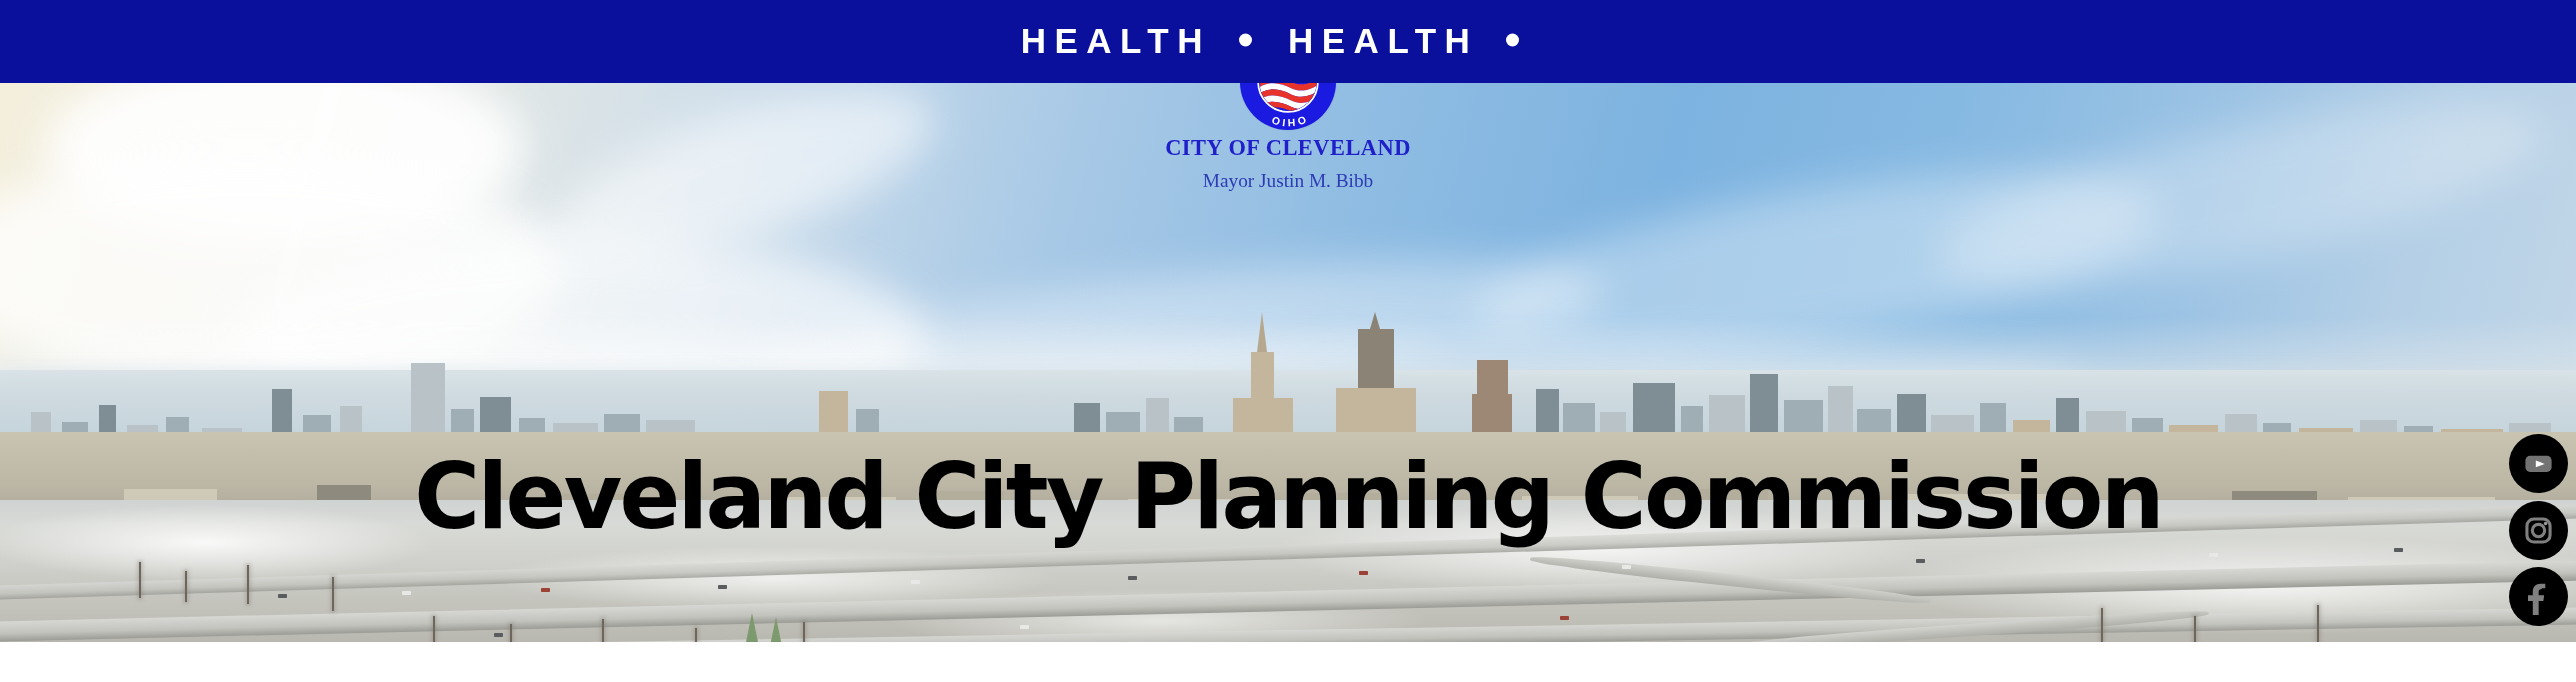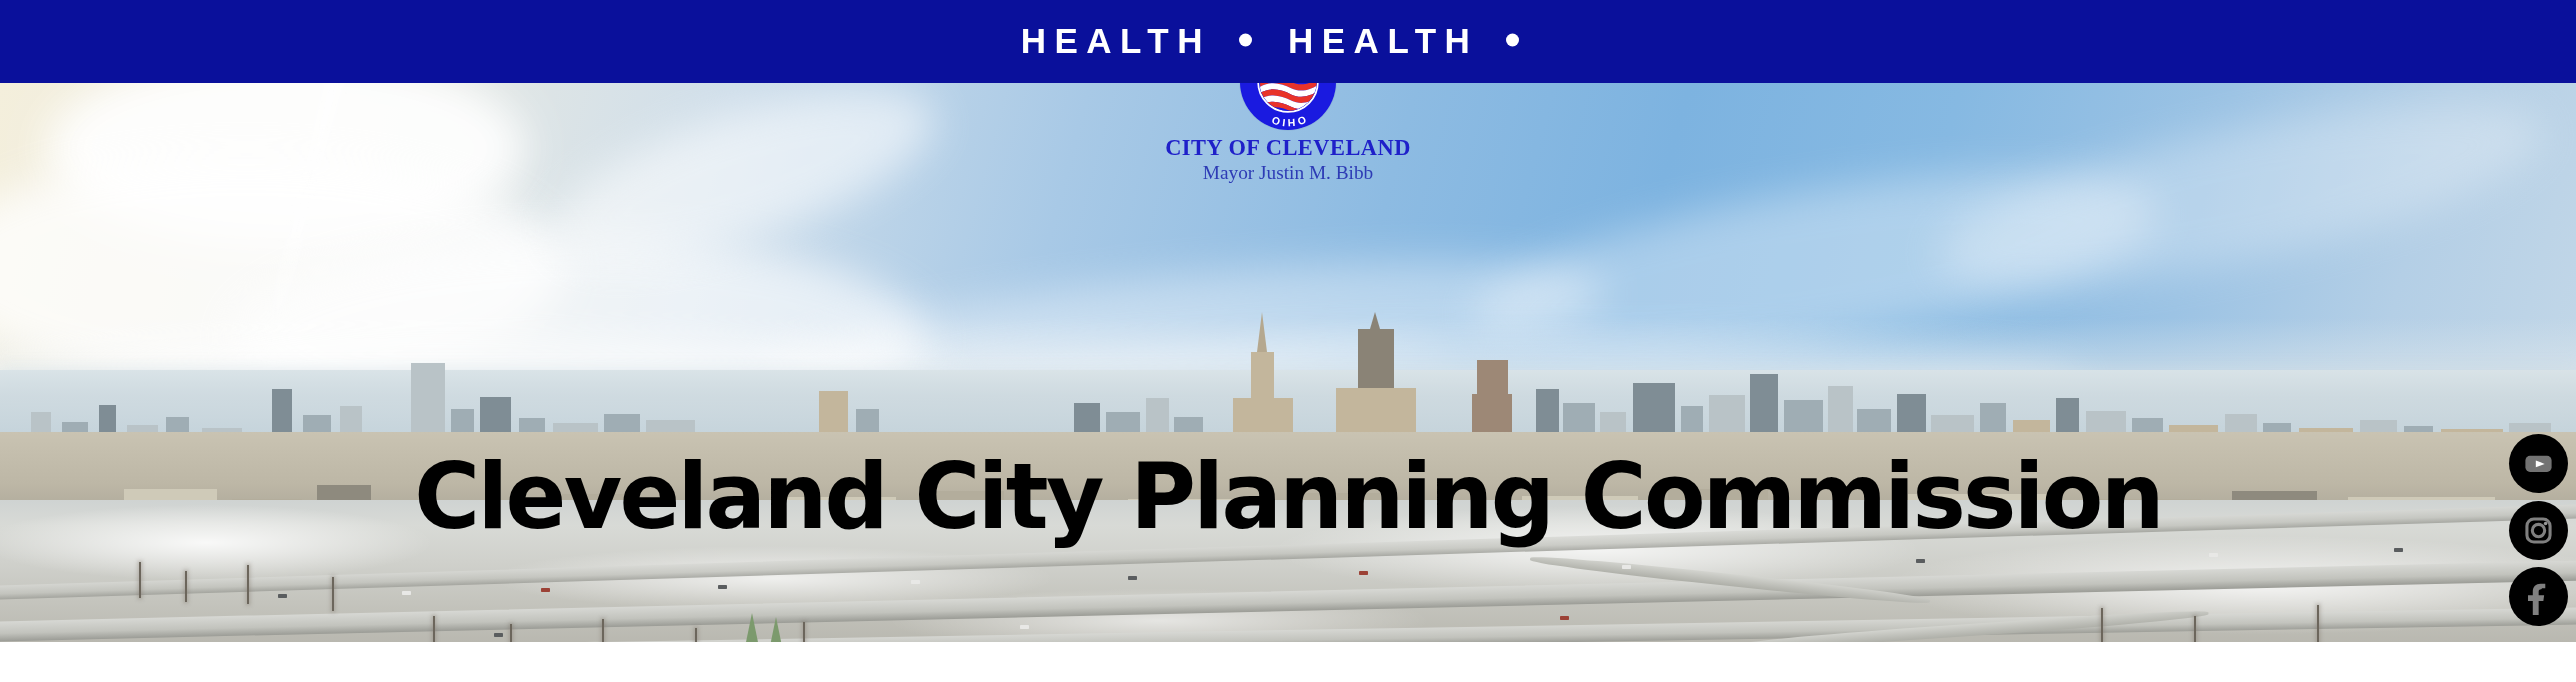--- a/index.html
+++ b/index.html
@@ -177,21 +177,21 @@
     margin-top:7px;
     font-family:"Liberation Serif", serif;
     font-weight:700;
     font-size:22.4px;
     letter-spacing:0.5px;
     color:#1f20c9;
     line-height:1;
     white-space:nowrap;
   }
   .logo-sub{
-    margin-top:4px;
+    margin-top:12px;
     font-family:"Liberation Serif", serif;
     font-weight:400;
     font-size:19.3px;
     color:#2d3bb5;
     line-height:1;
     white-space:nowrap;
   }
 
   
   .headline{

